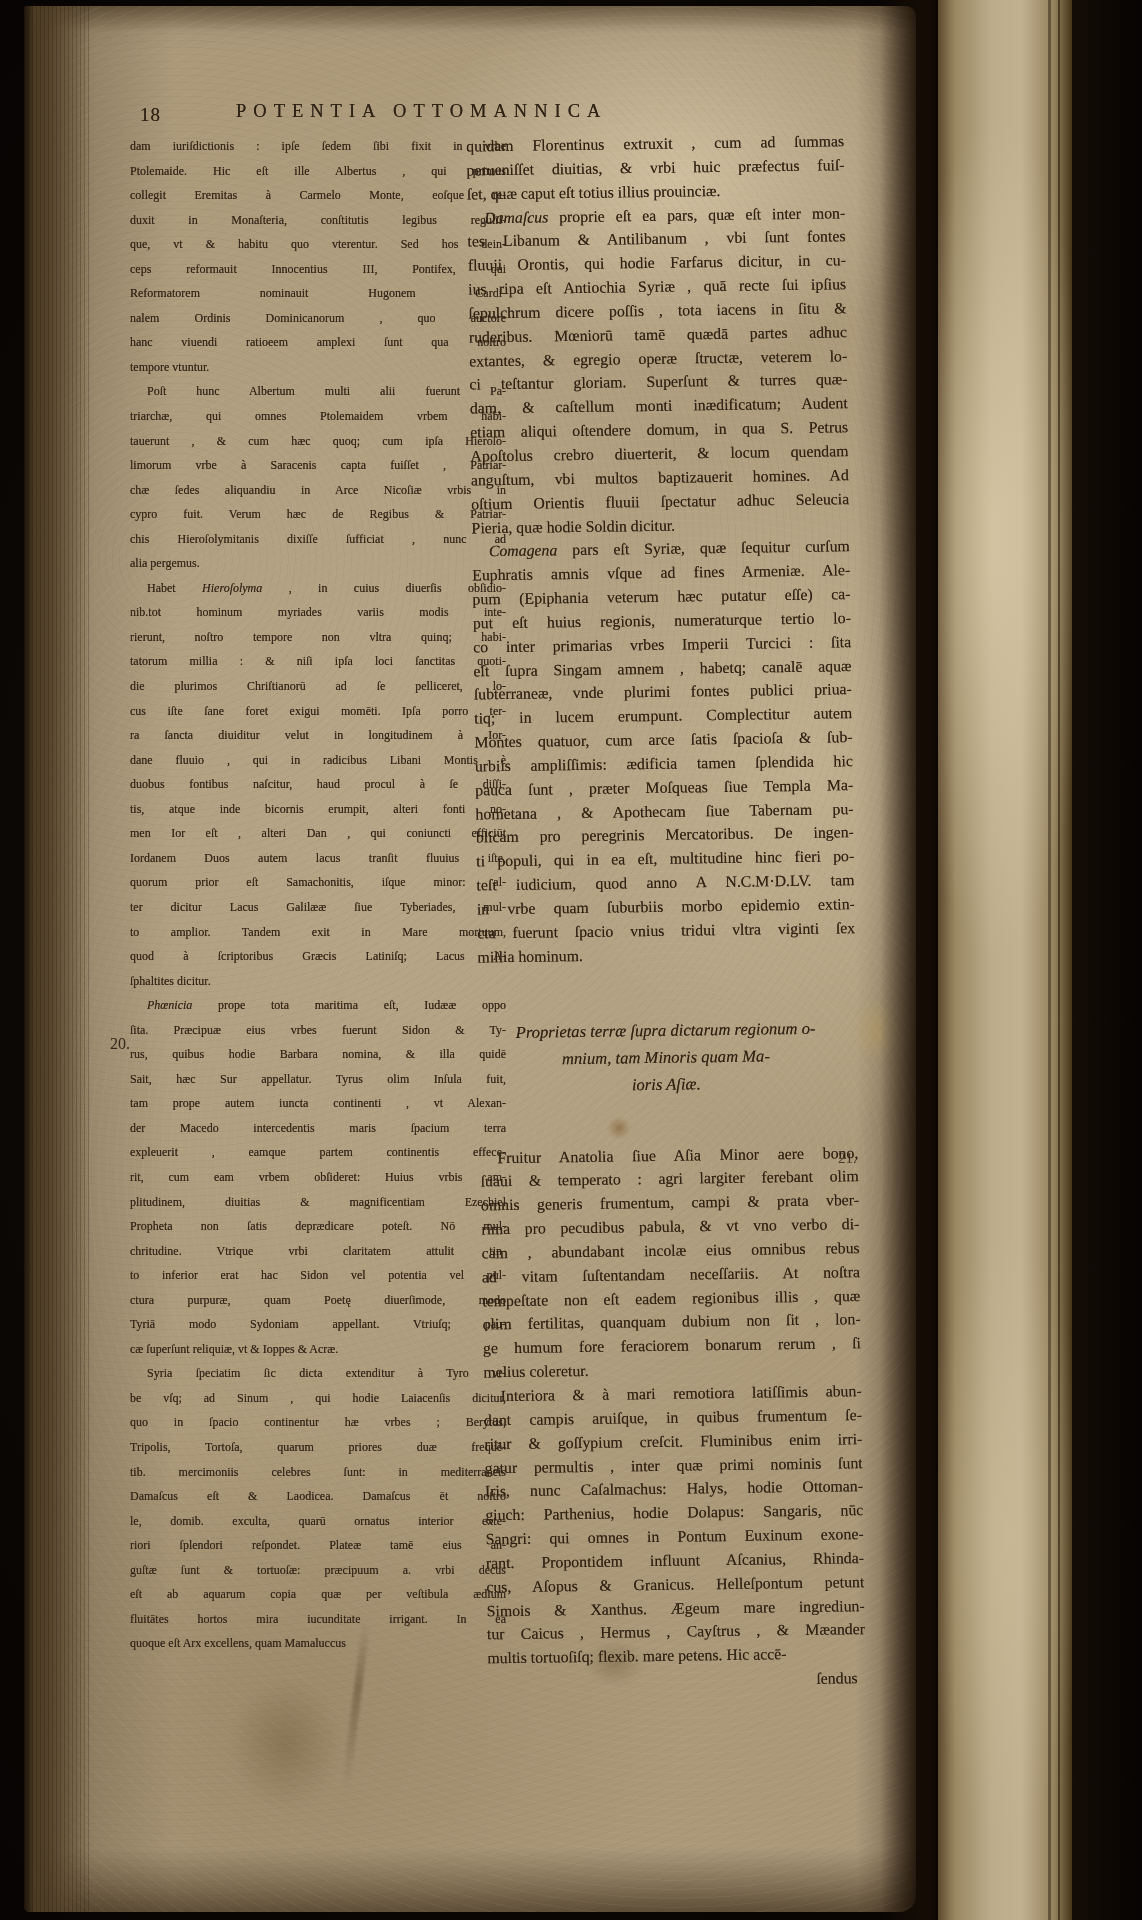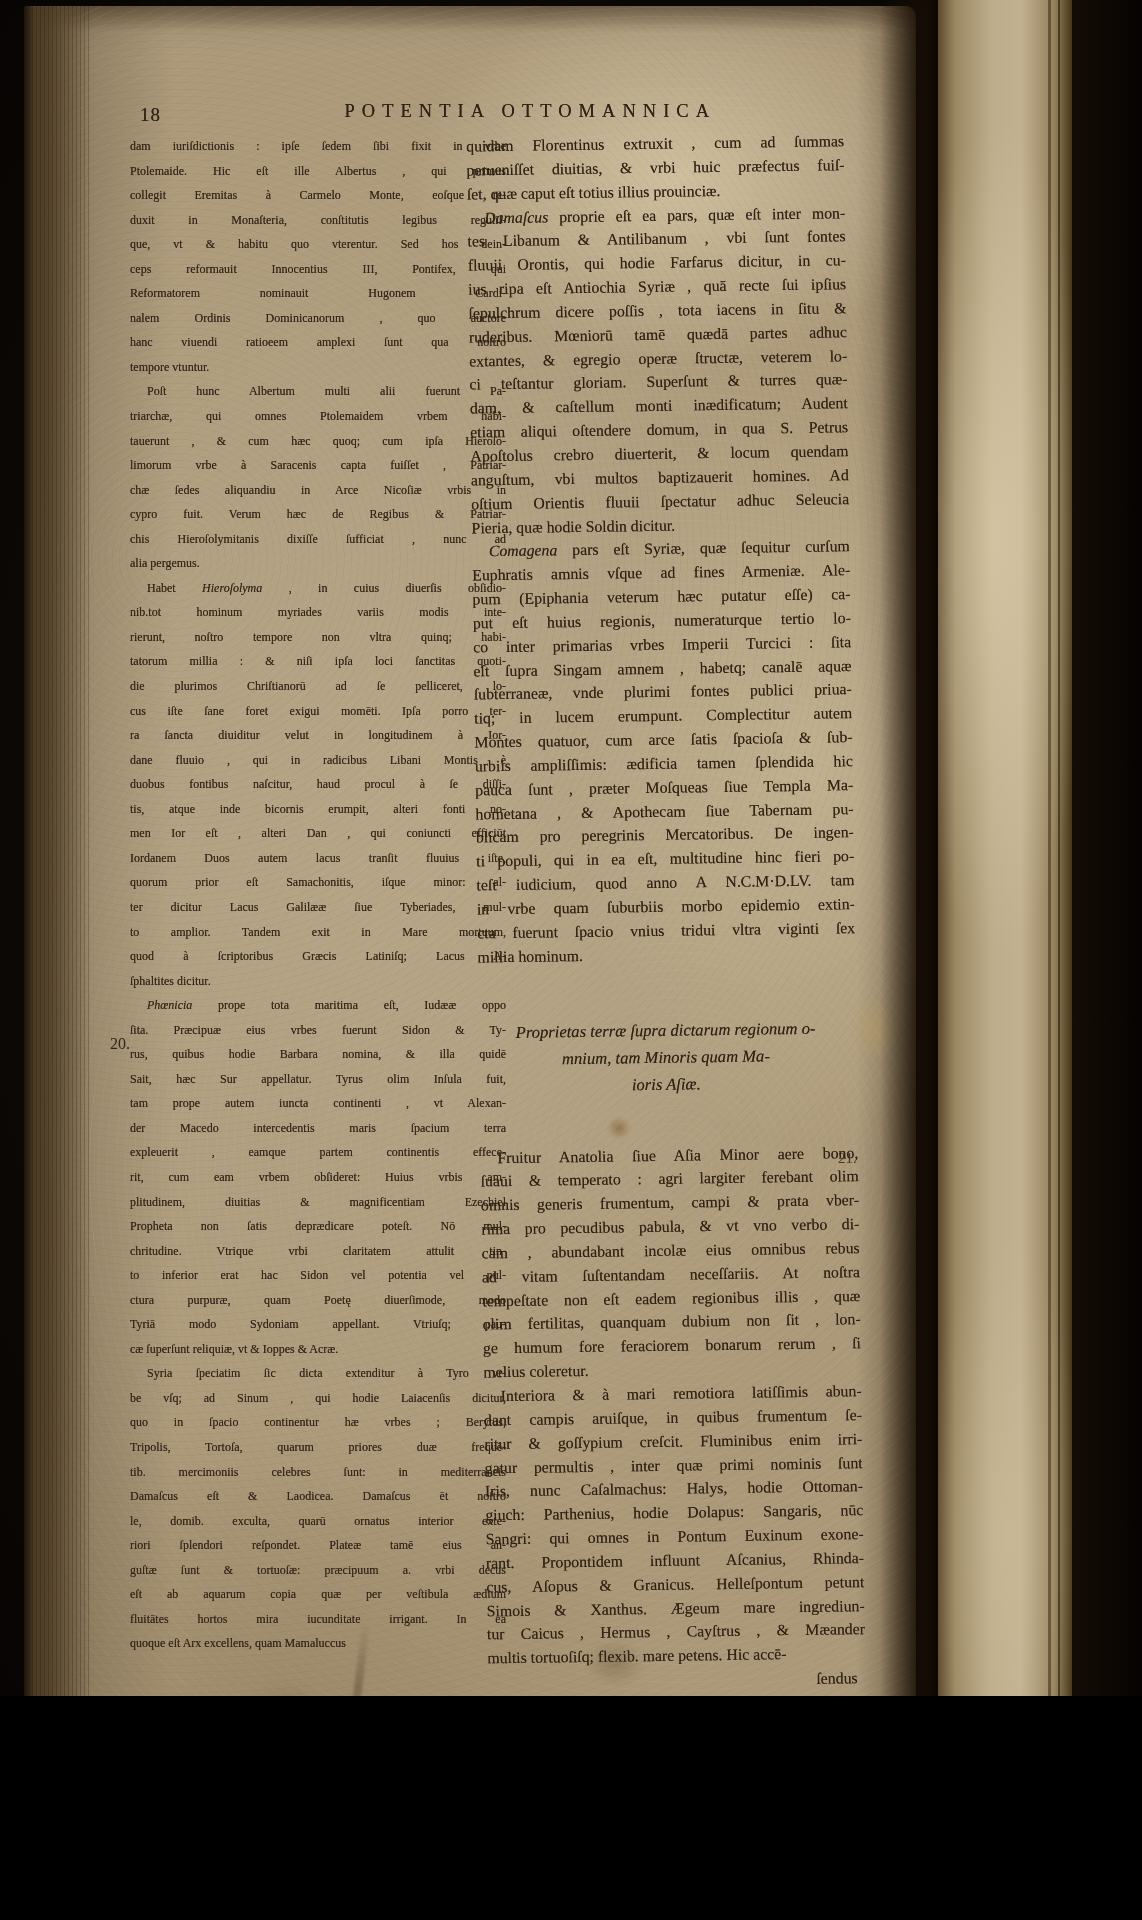--- a/index.html
+++ b/index.html
@@ -1,17 +1,17 @@
 <!DOCTYPE html>
 <html><head>
 <meta charset="utf-8">
 <style>
   html,body{margin:0;padding:0;background:#000;}
   .stage{
-    position:relative;width:1142px;height:1696px;overflow:hidden;
+    position:relative;width:1142px;height:1920px;overflow:hidden;
     background:radial-gradient(ellipse 900px 1400px at 45% 50%, #15100a 0%, #090604 70%, #050302 100%);
     font-family:"Liberation Serif","DejaVu Serif",serif;
   }
   
   .page-main{
     position:absolute;left:24px;top:6px;width:892px;height:1906px;
     background-color:#ab997a;
     background-image:
       radial-gradient(ellipse 380px 270px at 73% 9%, rgba(235,221,188,.55), rgba(235,221,188,0) 70%),
       radial-gradient(ellipse 320px 500px at 88% 40%, rgba(225,210,175,.35), rgba(225,210,175,0) 75%),
@@ -61,21 +61,21 @@
     background:radial-gradient(circle, rgba(122,86,38,.55), rgba(122,86,38,0) 72%);}
   .stain-c{left:852px;top:995px;width:46px;height:70px;filter:blur(2px);
     background:radial-gradient(ellipse, rgba(188,156,88,.35), rgba(188,156,88,0) 70%);}
   .stain-d{left:352px;top:1620px;width:8px;height:170px;filter:blur(1.5px);transform:rotate(7deg);
     background:linear-gradient(to bottom, rgba(70,50,25,0), rgba(70,50,25,.35) 40%, rgba(70,50,25,0));}
   .stain-e{left:585px;top:1640px;width:60px;height:46px;filter:blur(2px);
     background:radial-gradient(ellipse, rgba(96,74,42,.33), rgba(96,74,42,0) 70%);}
   
   .page-number{position:absolute;left:140px;top:104px;font-size:19px;letter-spacing:1px;color:#302417;
     text-shadow:0 0 .6px rgba(48,36,23,.8);}
-  .running-title{position:absolute;left:236px;top:101px;width:480px;text-align:right;
+  .running-title{position:absolute;left:236px;top:101px;width:480px;text-align:left;
     font-size:18.5px;letter-spacing:7px;color:#2e2215;text-shadow:0 0 .6px rgba(46,34,21,.8);}
   .col{position:absolute;top:134px;color:#33261a;text-shadow:0 0 .55px rgba(58,40,22,.7);}
   .col-left{left:130px;width:376px;font-size:12px;}
   .col-left .line{height:24.55px;line-height:24.55px;}
   .col-right{left:478px;width:378px;font-size:15.8px;color:#2f2214;
     transform:rotate(-0.8deg);transform-origin:8% 55%;}
   .col-right .line{height:23.85px;line-height:23.85px;}
   .line{text-align:justify;text-align-last:justify;overflow:hidden;white-space:nowrap;}
   .line.last{text-align-last:left;}
   .line.indent{text-indent:17px;}

